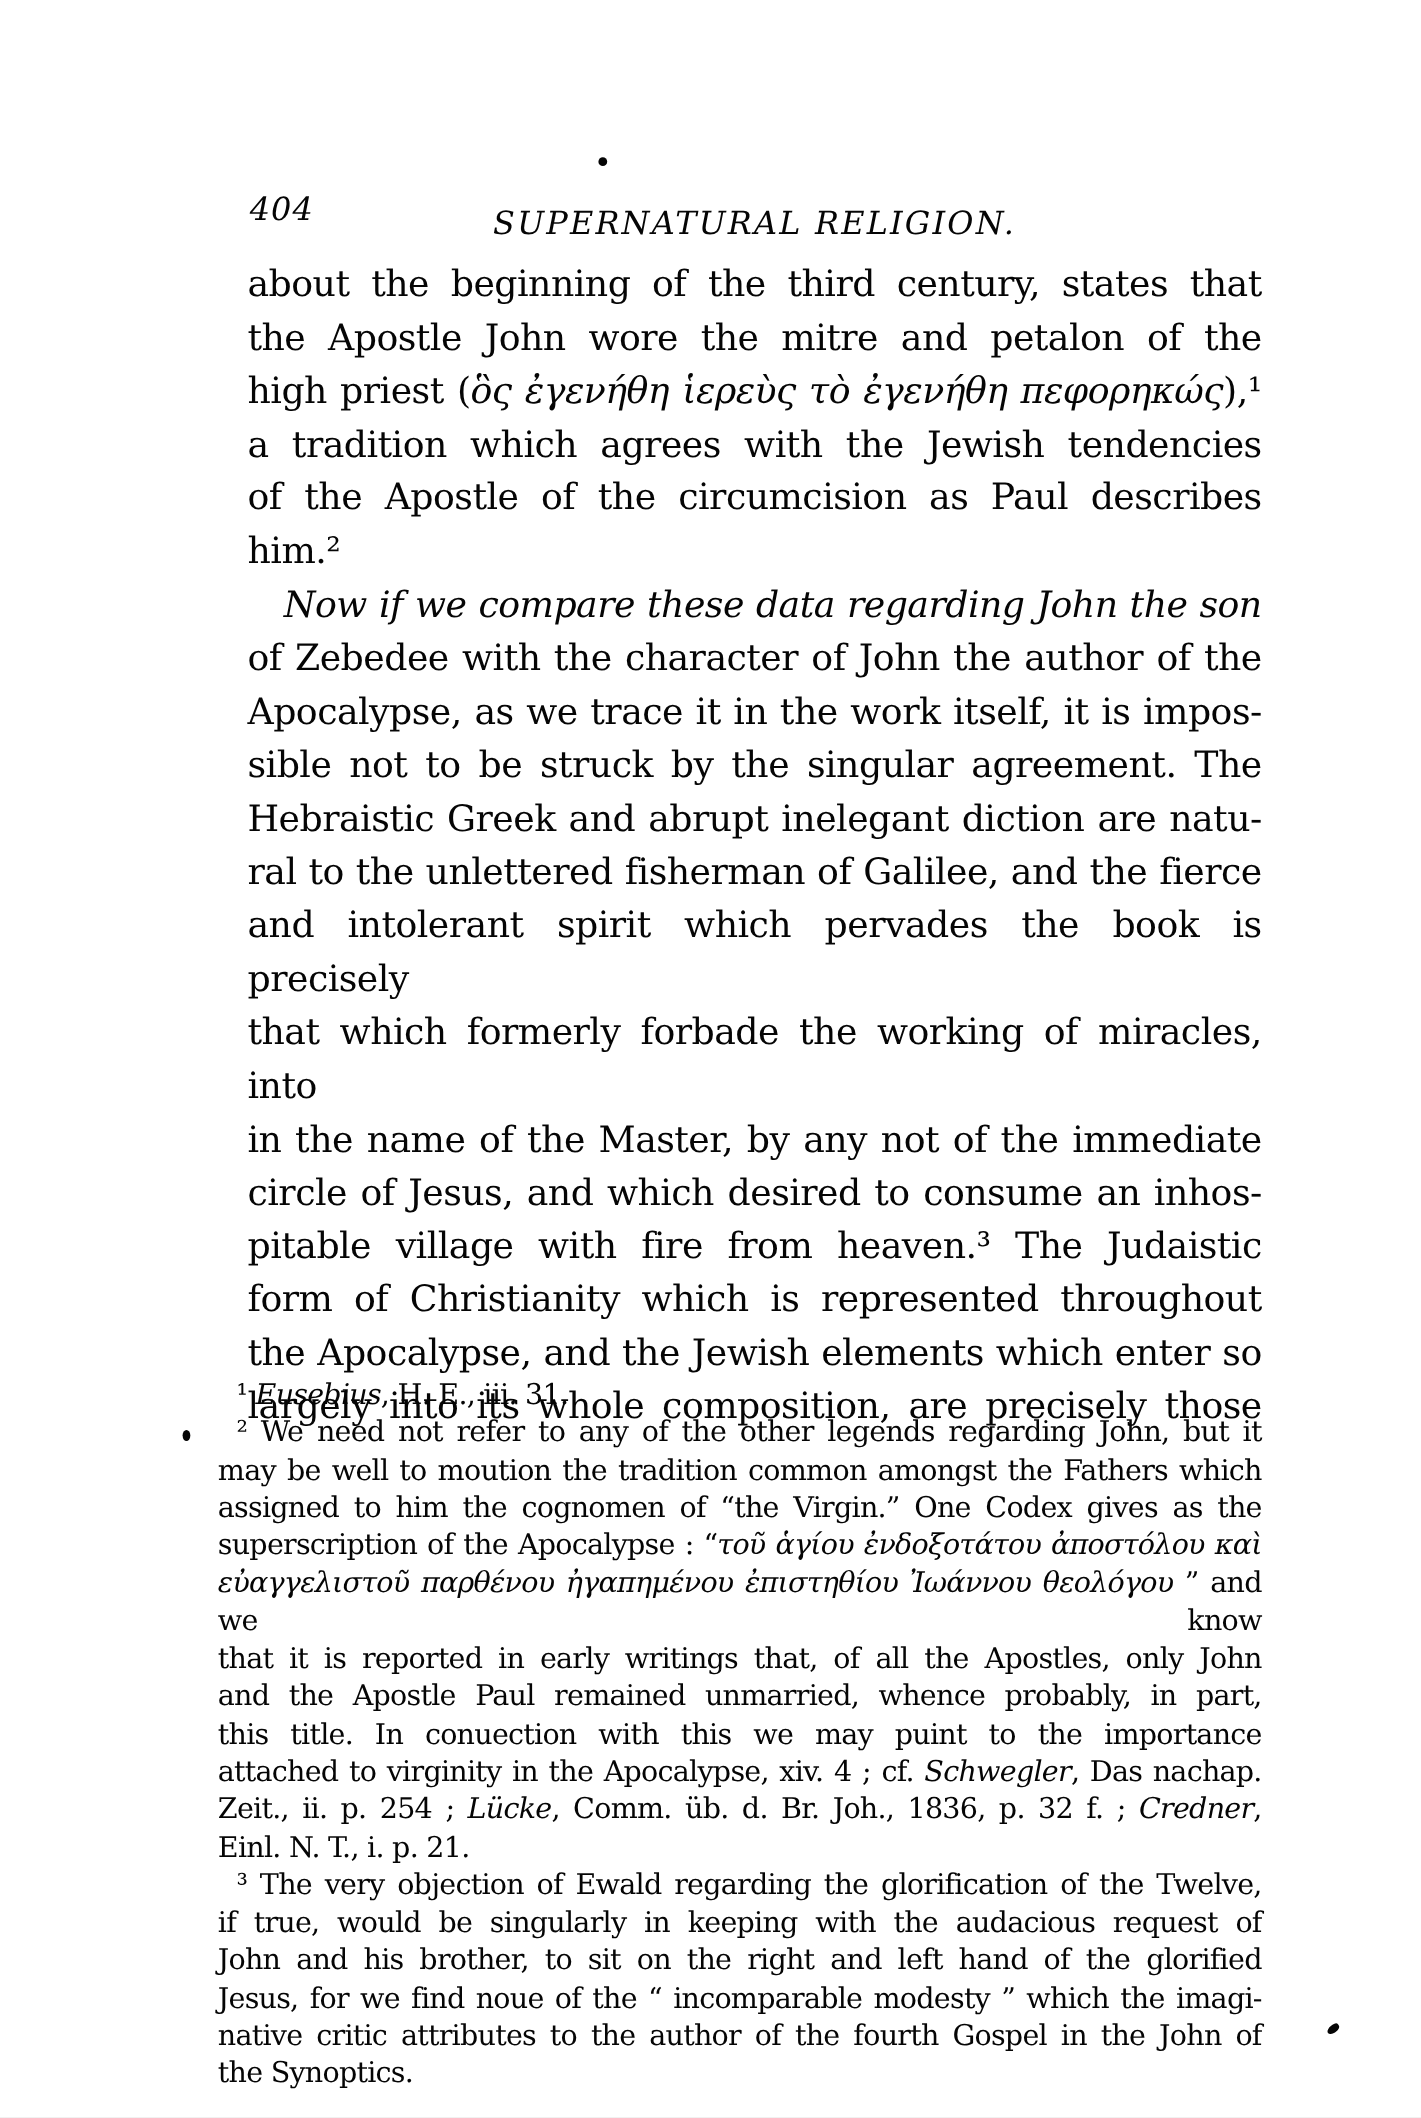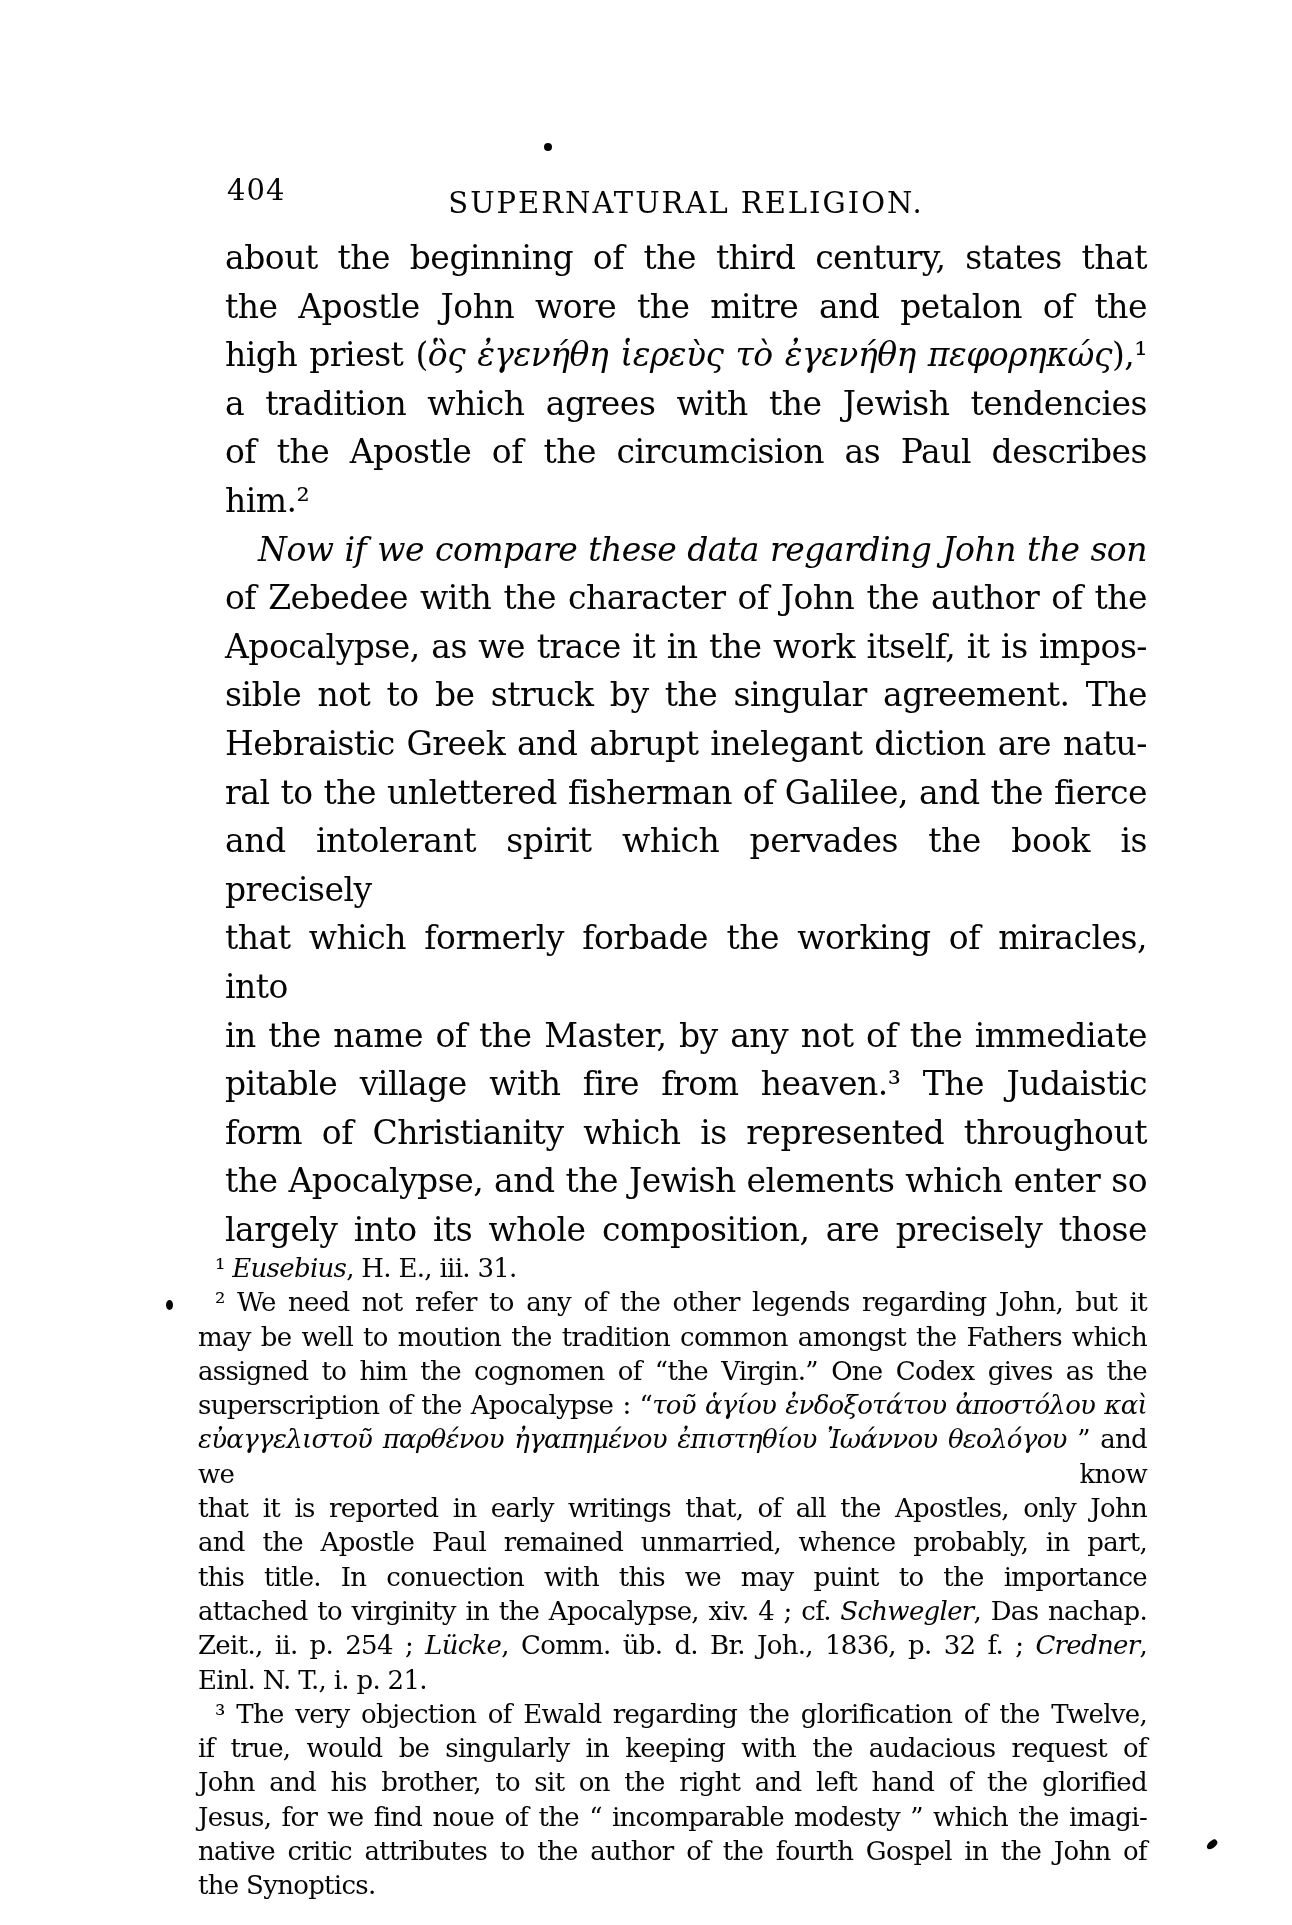--- a/index.html
+++ b/index.html
@@ -6,21 +6,21 @@
   .page{
     position:relative;
     width:1292px;height:1925px;
     background:#ffffff;
     margin:0 auto;
     font-family:"DejaVu Serif","Liberation Serif",serif;
     color:#050505;
     overflow:hidden;
   }
   
-  .header{position:absolute;left:225px;top:166px;width:922px;height:46px;}
+  .header{position:absolute;left:225px;top:166px;width:922px;height:46px;font-style:italic;}
   .folio{position:absolute;left:2px;top:7px;font-size:29px;letter-spacing:1px;}
   .running-title{
     position:absolute;left:0;right:0;top:20px;
     text-align:center;font-size:29px;letter-spacing:2px;
     white-space:nowrap;
   }
   
   .main-text{
     position:absolute;left:225px;top:234px;width:922px;
     font-size:33px;line-height:48.6px;letter-spacing:-0.5px;
@@ -70,20 +70,21 @@
       <div class="tline endline">him.²</div>
       <div class="tline ind">Now if we compare these data regarding John the son</div>
       <div class="tline">of Zebedee with the character of John the author of the</div>
       <div class="tline">Apocalypse, as we trace it in the work itself, it is impos-</div>
       <div class="tline">sible not to be struck by the singular agreement. The</div>
       <div class="tline">Hebraistic Greek and abrupt inelegant diction are natu-</div>
       <div class="tline">ral to the unlettered fisherman of Galilee, and the fierce</div>
       <div class="tline">and intolerant spirit which pervades the book is precisely</div>
       <div class="tline">that which formerly forbade the working of miracles, into</div>
       <div class="tline">in the name of the Master, by any not of the immediate</div>
+      <div class="tline">circle of Jesus, and which desired to consume an inhos-</div>
       <div class="tline">pitable village with fire from heaven.³ The Judaistic</div>
       <div class="tline">form of Christianity which is represented throughout</div>
       <div class="tline">the Apocalypse, and the Jewish elements which enter so</div>
       <div class="tline">largely into its whole composition, are precisely those</div>
     </div>
 
   <div class="speck speck-left"></div>
 
   <div class="footnotes">
       <div class="tline ind endline">¹ <i>Eusebius</i>, H. E., iii. 31.</div>

